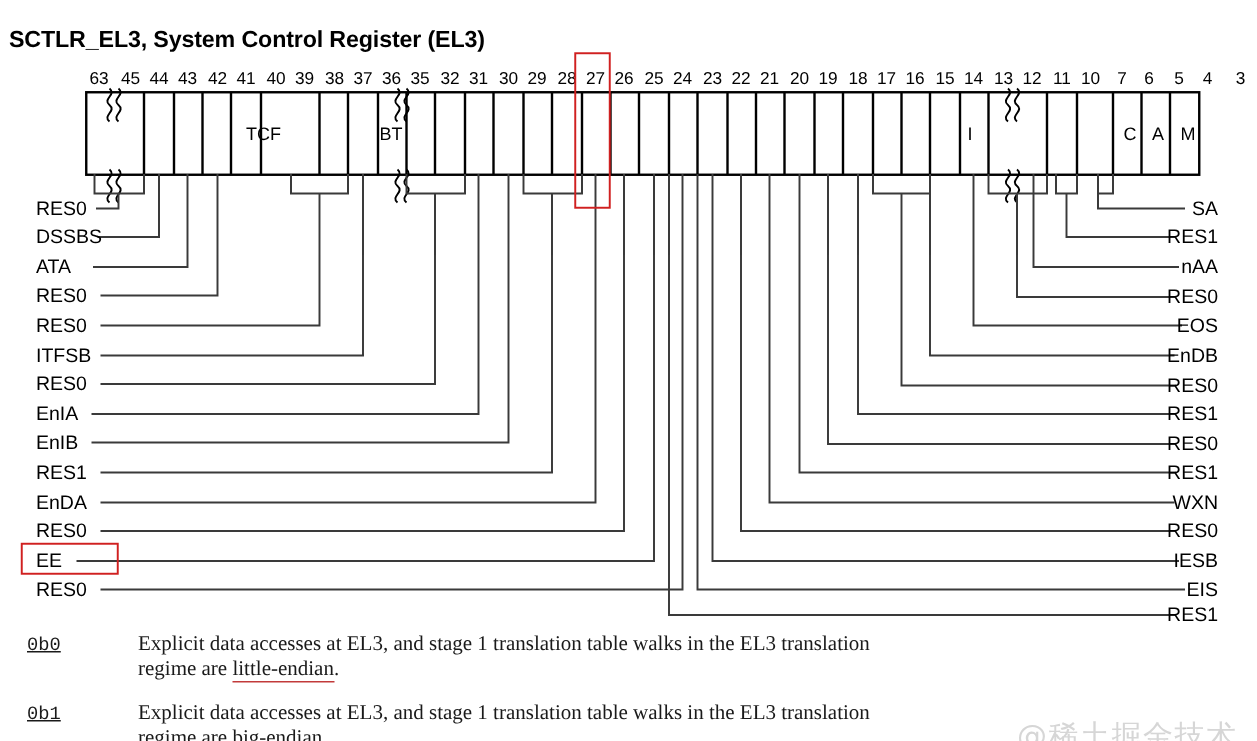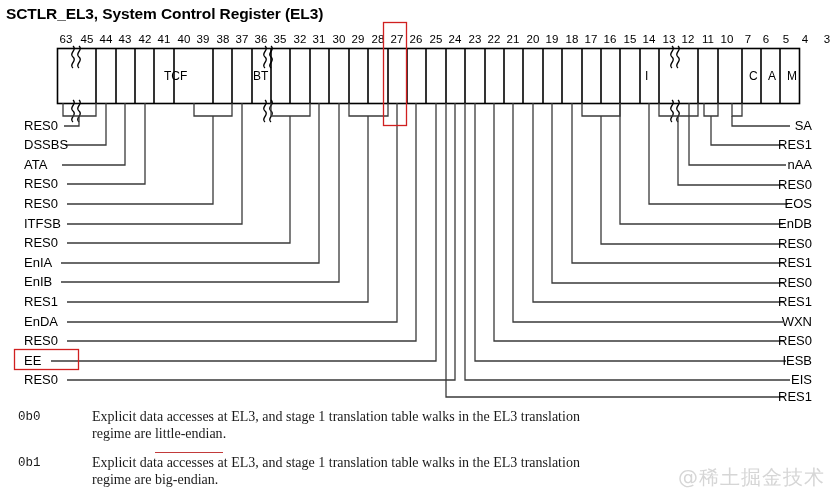--- a/index.html
+++ b/index.html
@@ -1,34 +1,34 @@
 <!DOCTYPE html>
 <html><head>
 <meta charset="utf-8">
 <style>
   html,body{margin:0;padding:0;background:#ffffff;}
   body{width:838px;height:494px;position:relative;overflow:hidden;
        font-family:"Liberation Sans",sans-serif;color:#000;}
-  #stage{position:absolute;left:0;top:4px;width:838px;height:418px;}
+  #stage{position:absolute;left:0;top:17px;width:838px;height:418px;}
   #title{position:absolute;left:6px;top:1px;font-size:15.5px;font-weight:bold;
          letter-spacing:-0.1px;white-space:nowrap;}
   svg#art{position:absolute;left:0;top:0;width:838px;height:494px;}
   .bitnum{font-size:11.5px;font-family:"Liberation Sans",sans-serif;fill:#000;}
   .fieldlbl{font-size:12px;font-family:"Liberation Sans",sans-serif;fill:#000;}
   .sidelbl{font-size:13px;font-family:"Liberation Sans",sans-serif;fill:#000;}
   .ln{stroke:#3a3a3a;stroke-width:1.3;fill:none;stroke-linecap:butt;}
   .box{stroke:#000;stroke-width:1.6;fill:#fff;}
   .div{stroke:#000;stroke-width:1.6;}
   .sq{stroke:#000;stroke-width:1.3;fill:none;}
   .redbox{stroke:#d02020;stroke-width:1.3;fill:none;}
   #desc{position:absolute;left:0;top:398px;width:838px;height:96px;}
   .drow{position:absolute;font-family:"Liberation Serif",serif;color:#1a1a1a;}
-  .dcode{font-family:"Liberation Mono",monospace;font-size:12.5px;}
+  .dcode{font-family:"Liberation Mono",monospace;font-size:12.5px;text-decoration:underline;}
   .dtext{font-size:14px;line-height:17px;width:620px;}
-  .ul-red{border-bottom:1.3px solid #c23a3a;padding-bottom:11px;}
+  .ul-red{border-bottom:1.3px solid #c23a3a;padding-bottom:0px;}
   #wm1{position:absolute;left:595px;top:464px;font-size:17px;color:#dcdcdc;
        font-family:"Liberation Sans",sans-serif;letter-spacing:0.3px;}
   #wm2{position:absolute;left:678px;top:460px;font-size:20px;color:#d6d6d6;
        font-family:"DejaVu Sans",sans-serif;letter-spacing:1px;}
 </style>
 </head>
 <body>
 
 <div id="stage">
 

